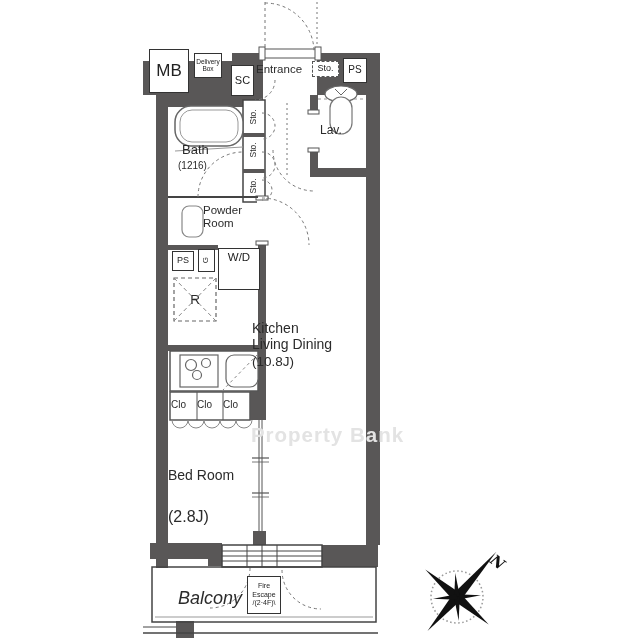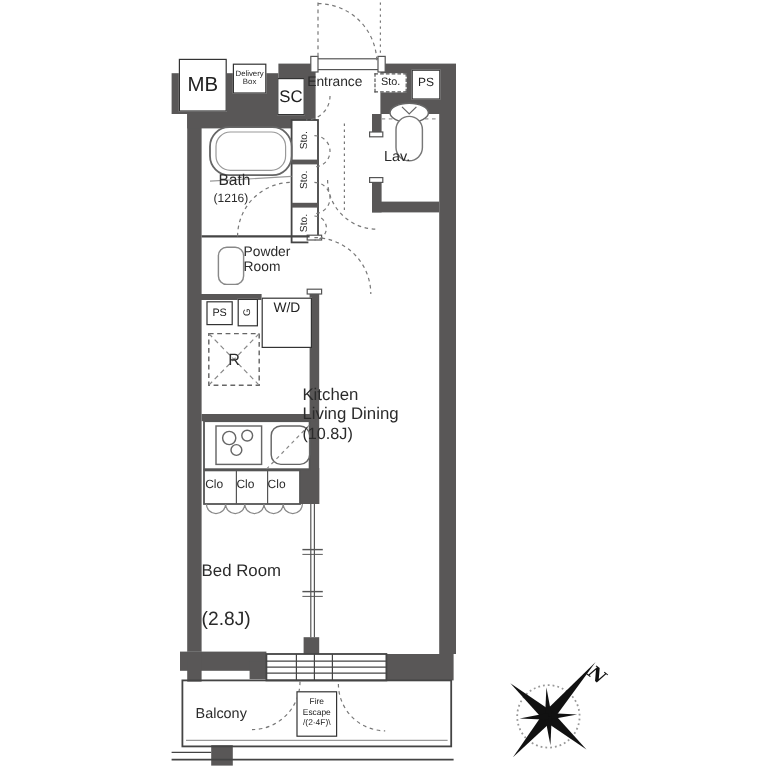--- a/index.html
+++ b/index.html
@@ -168,21 +168,21 @@
 </svg>
 
   <div class="box" style="left:149px;top:49px;width:40px;height:44px;font-size:17px;">
       <span>MB</span>
     </div>
 
   <div class="box" style="left:194px;top:53px;width:28px;height:25px;font-size:6.5px;">
       <span>Delivery Box</span>
     </div>
 
-  <div class="box" style="left:231px;top:65px;width:23px;height:31px;font-size:14px;">
+  <div class="box" style="left:231px;top:65px;width:23px;height:31px;font-size:11px;">
       <span>SC</span>
     </div>
 
   <div class="box dashed" style="left:312px;top:61px;width:27px;height:16px;font-size:9px;border-width:1px;">
       <span>Sto.</span>
     </div>
 
   <div class="box" style="left:343px;top:58px;width:24px;height:25px;font-size:10px;">
       <span>PS</span>
     </div>
@@ -228,22 +228,23 @@
   <div class="lbl" style="left:197px;top:395px;width:26px;height:20px;font-size:10px;line-height:20px;"><span>Clo</span></div>
   <div class="lbl" style="left:223px;top:395px;width:26px;height:20px;font-size:10px;line-height:20px;"><span>Clo</span></div>
 
   <div class="lbl" style="left:174px;top:278px;width:42px;height:43px;font-size:13.5px;display:flex;align-items:center;justify-content:center;">
       <span>R</span>
     </div>
 
   <div class="lbl" style="left:168px;top:467px;width:96px;font-size:14px;"><span>Bed Room</span></div>
   <div class="lbl" style="left:168px;top:472px;width:96px;font-size:16px;margin-top:36px;"><span>(2.8J)</span></div>
 
-  <div class="lbl" style="left:163px;top:588px;width:78px;font-size:12px;"><span>Balcony</span></div>
+  <div class="lbl" style="left:178px;top:588px;width:78px;font-size:18px;font-style:italic;"><span>Balcony</span></div>
 
   <div class="box" style="left:247px;top:576px;width:34px;height:38px;border-width:1px;flex-direction:column;">
     <span class="fe">Fire</span>
     <span class="fe">Escape</span>
     <span class="fe">/(2·4F)\</span>
   </div>
 
+  <div class="watermark" style="left:240px;top:423px;width:175px;font-size:20.5px;"><span>Property Bank</span></div>
 
 </div>
 
 </body></html>

